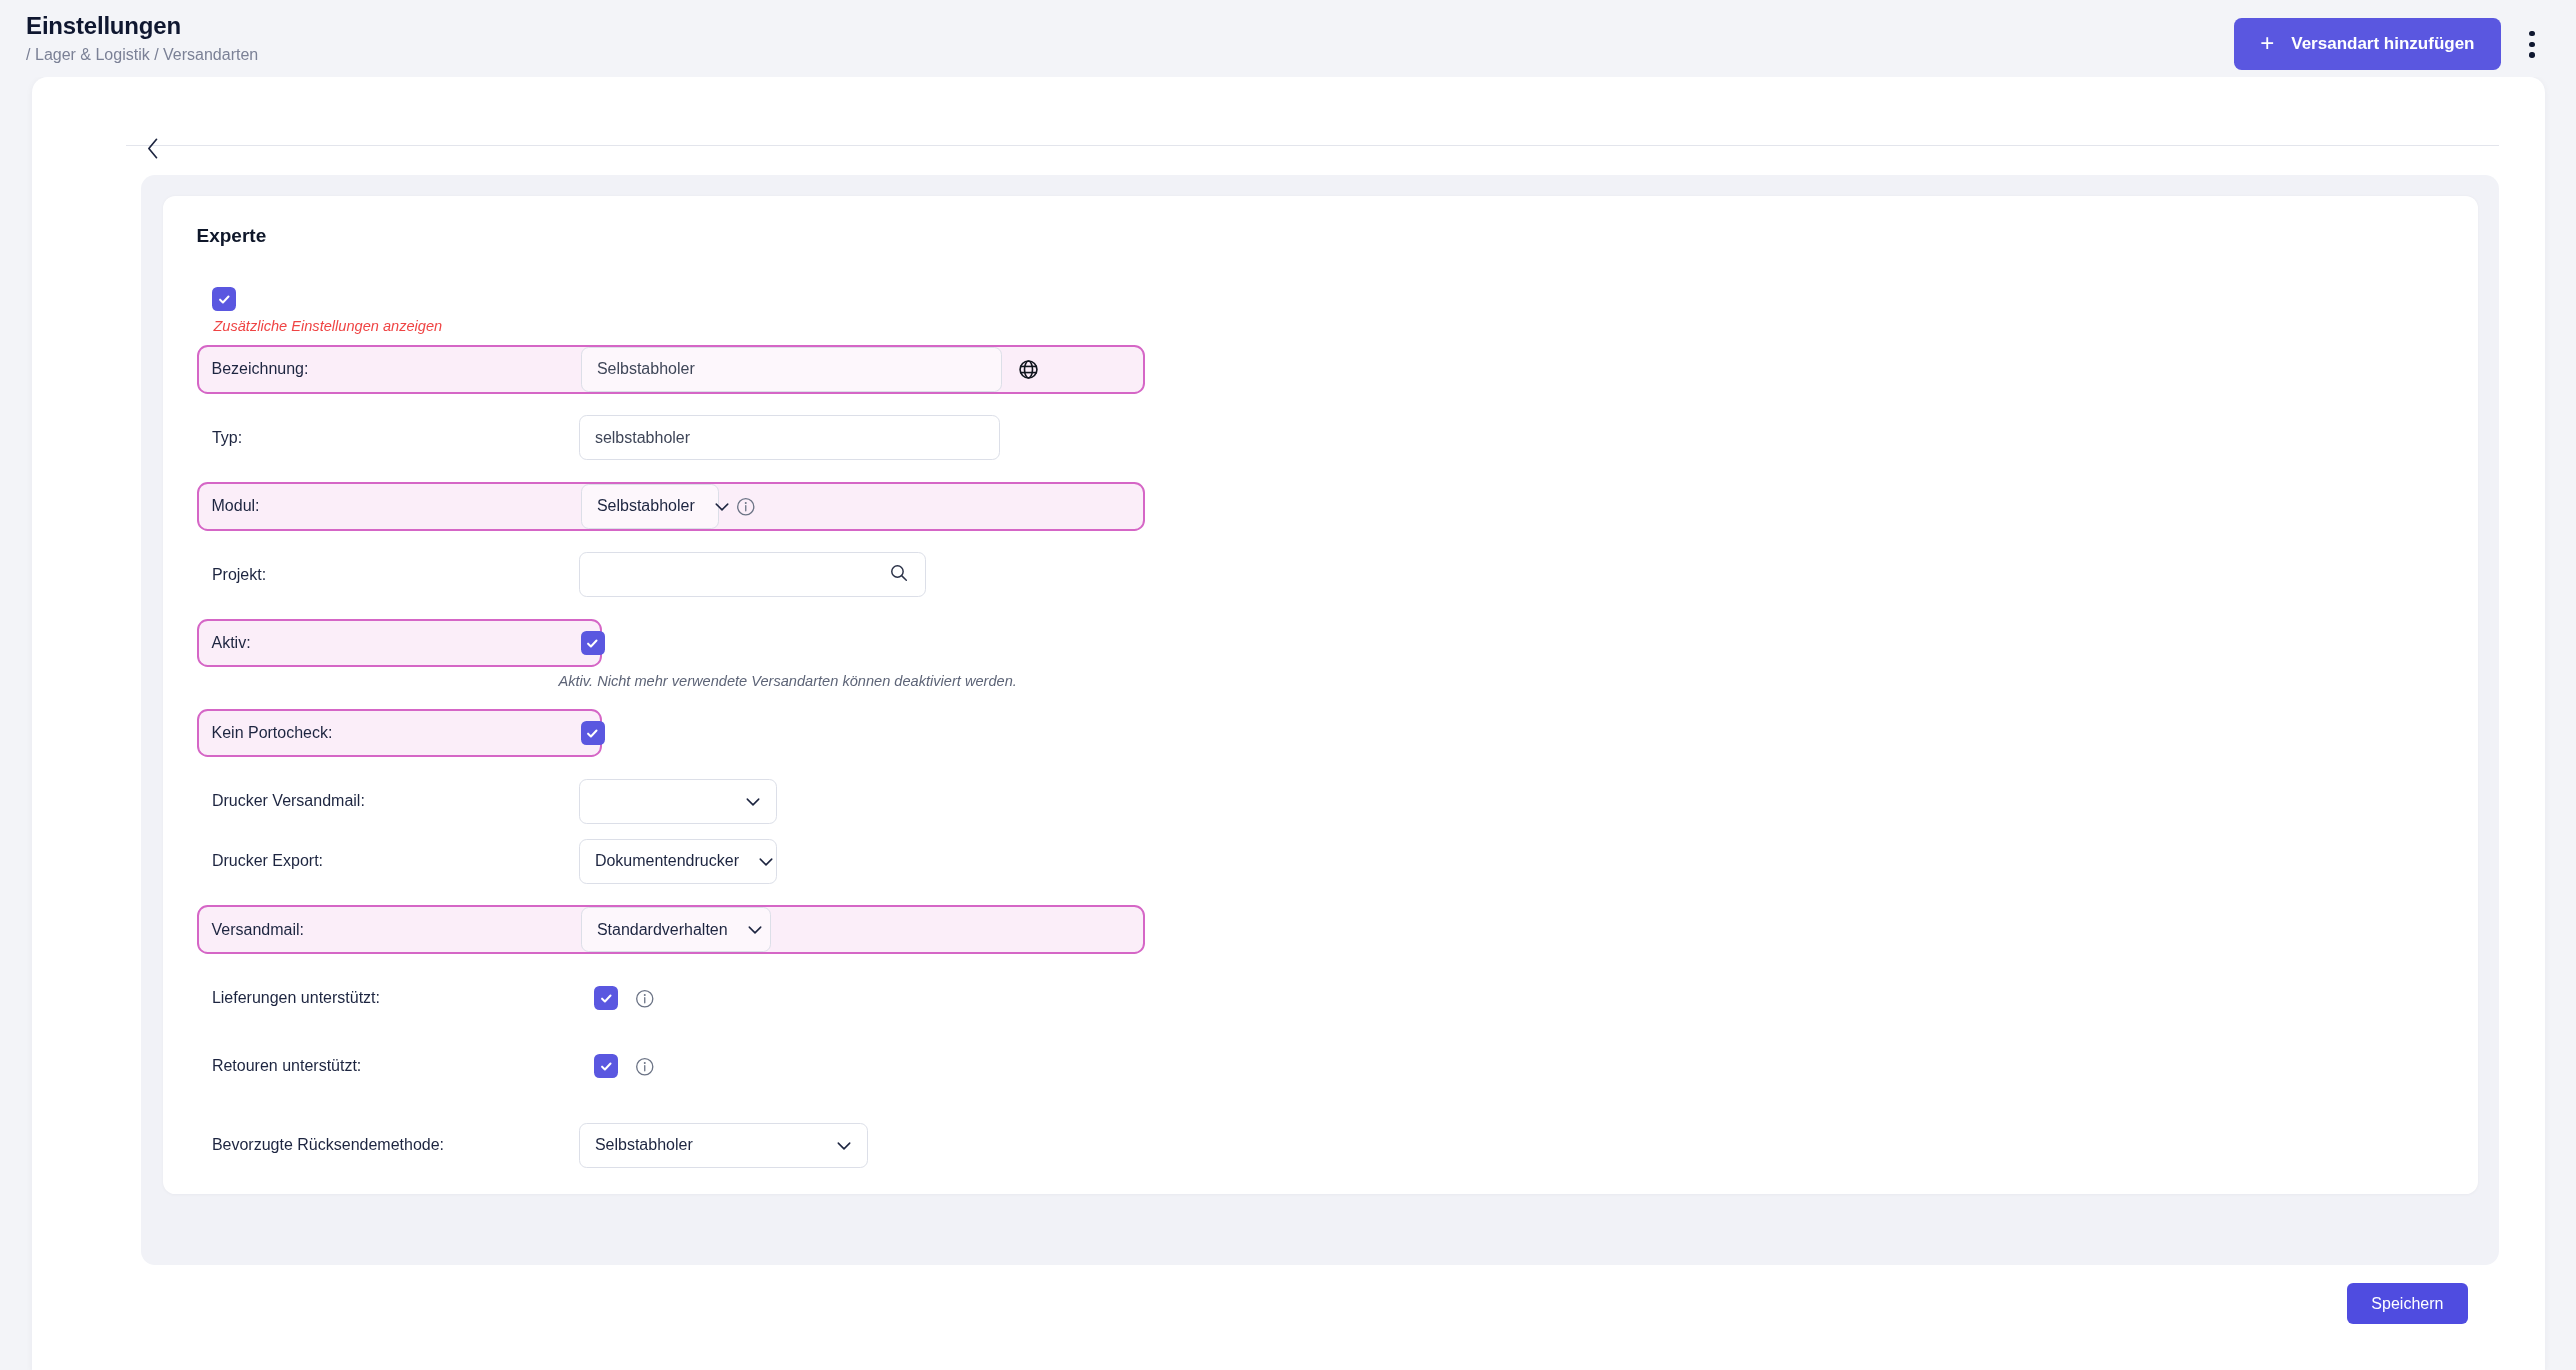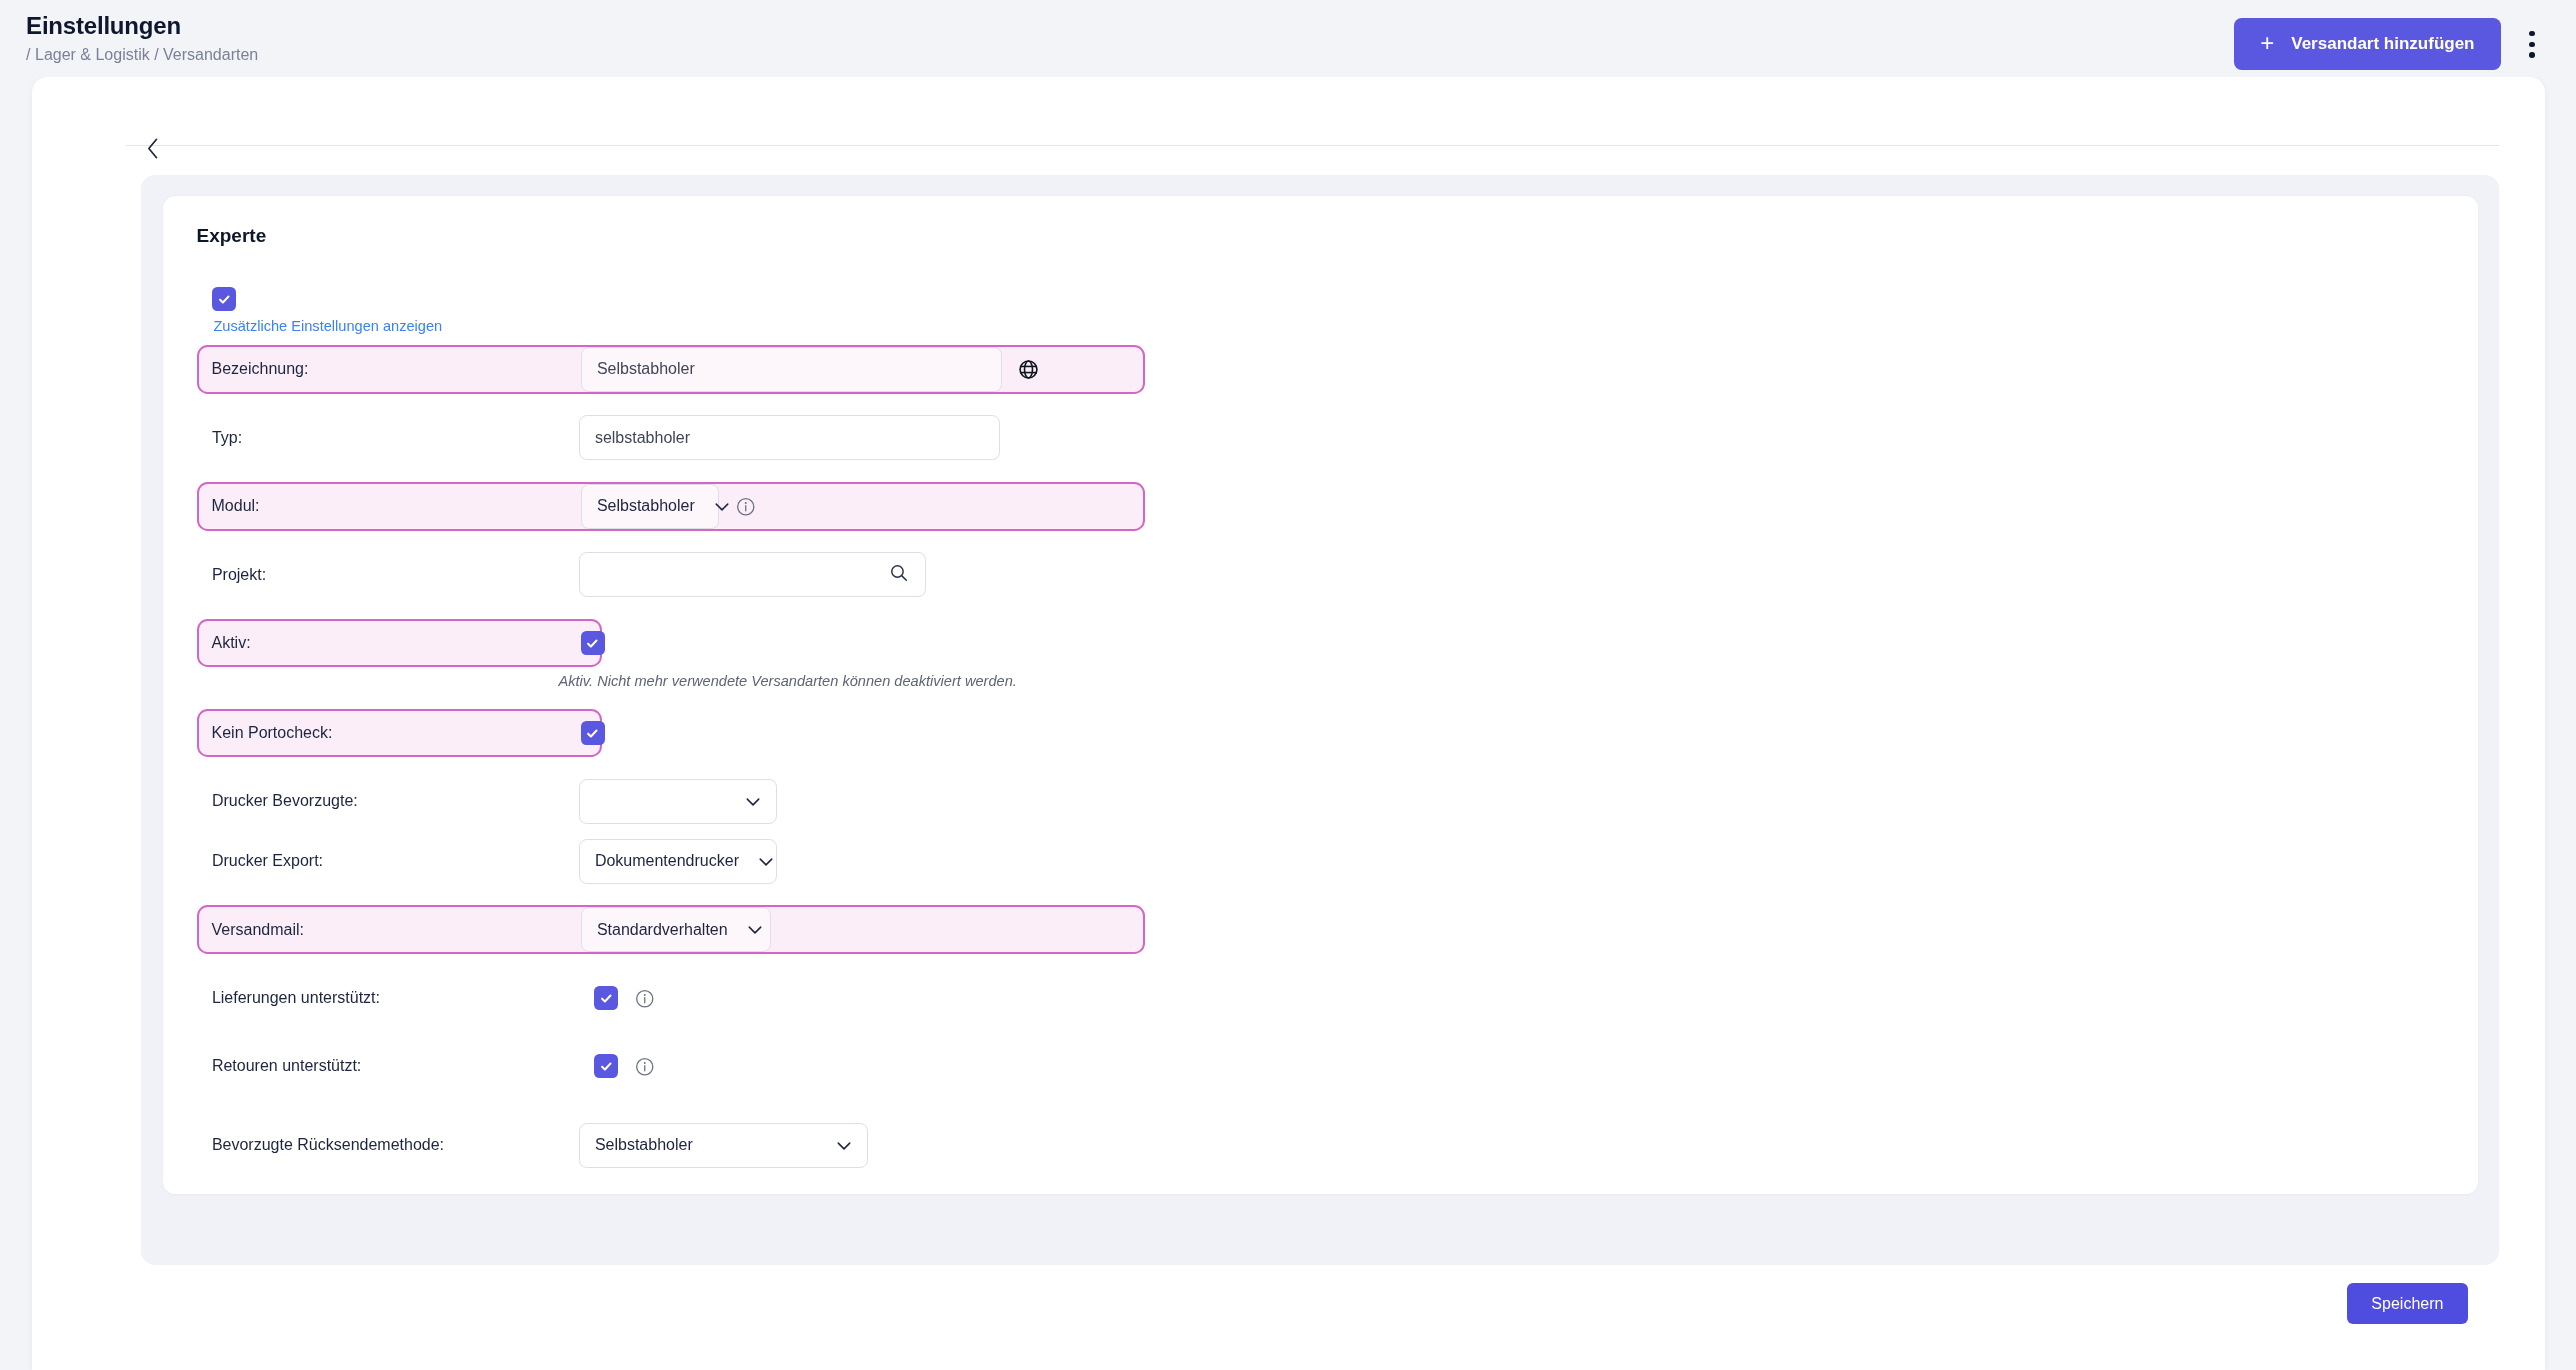--- a/index.html
+++ b/index.html
@@ -142,21 +142,22 @@
     font-size: 19px;
     font-weight: 700;
     color: #0f172a;
     margin-bottom: 40px;
   }
 
   
   .expert-toggle { margin: 0 0 10.7px 15.4px; }
   .expert-hint {
     font-size: 14.6px;
-    color: #3b82f6;
+    font-style: italic;
+    color: #ef4444;
     margin: 7px 0 0 1.5px;
   }
 
   
   .cbx {
     width: 24px; height: 24px;
     border-radius: 5.4px;
     background: #5a57e0;
     display: inline-flex;
     align-items: center;
@@ -399,21 +400,21 @@
               <svg width="14.6" height="14.6" viewBox="0 0 19 19" fill="none">
                 <path d="M4 10 L7.7 13.6 L15 5.8" stroke="#ffffff" stroke-width="2.6" stroke-linecap="round" stroke-linejoin="round"></path>
               </svg>
             </div>
           </div>
         </div>
 
         <div class="gap-md"></div>
 
         <div class="row">
-          <div class="lbl">Drucker Bevorzugte:</div>
+          <div class="lbl">Drucker Versandmail:</div>
           <div class="ctl">
             <div class="select-box" style="width:198px;">
               <span></span>
               <span>
                 <svg width="14" height="8.4" viewBox="0 0 18 11" fill="none">
                   <path d="M1.5 1.5 L9 9 L16.5 1.5" stroke="#1d2540" stroke-width="2" stroke-linecap="round" stroke-linejoin="round"></path>
                 </svg>
               </span>
             </div>
           </div>

